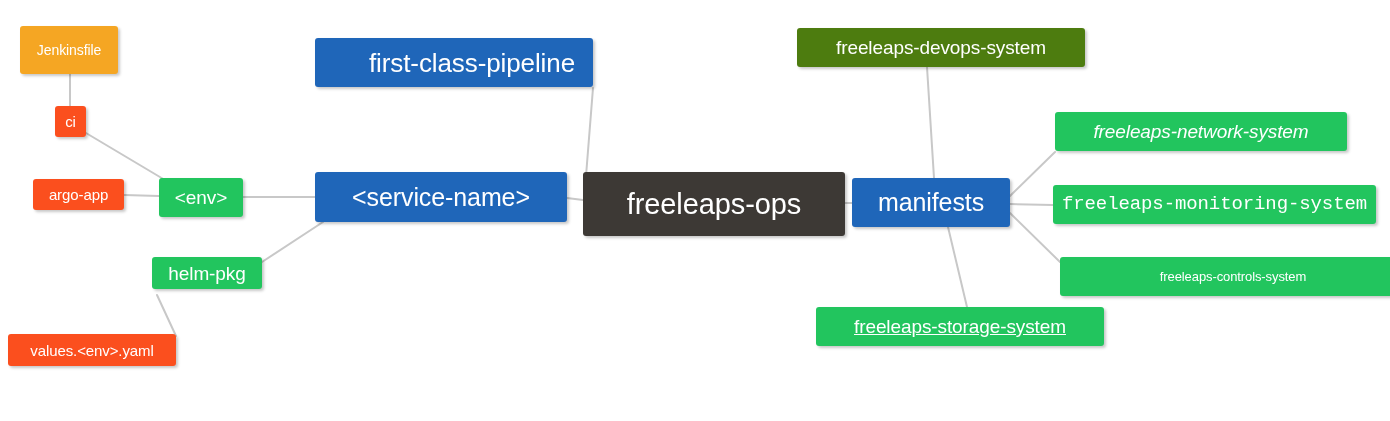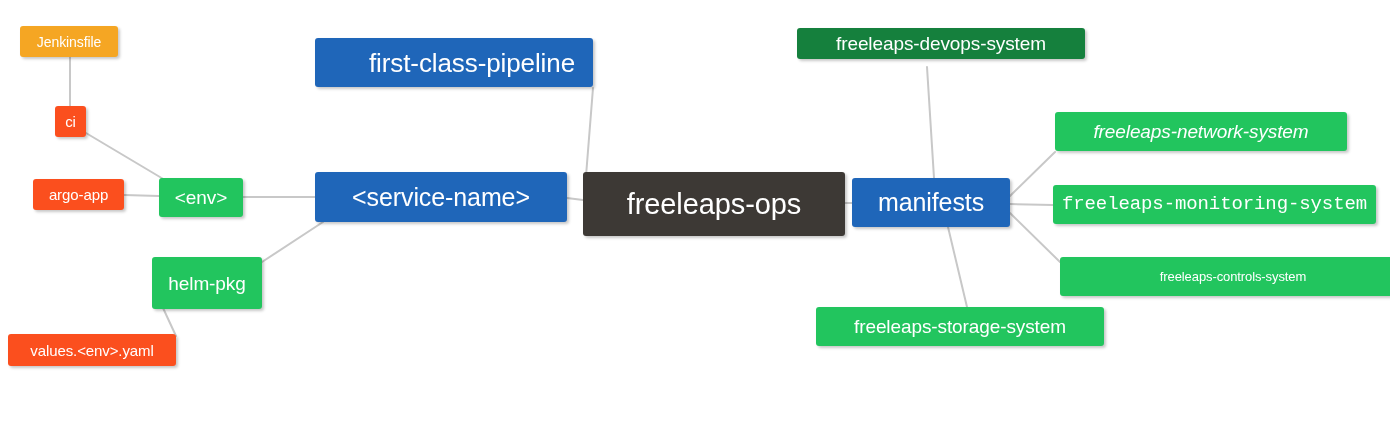--- a/index.html
+++ b/index.html
@@ -77,41 +77,41 @@
       </div>
       <div class="node" style="left: 852px; top: 178px; width: 158px; height: 49px; background: rgb(31, 102, 185); font-size: 25px;">
         <span class="node-label">manifests</span>
       </div>
       <div class="node" style="left: 159px; top: 178px; width: 84px; height: 39px; background: rgb(34, 197, 94); font-size: 19px;">
         <span class="node-label">&lt;env&gt;</span>
       </div>
       <div class="node" style="left: 55px; top: 106px; width: 31px; height: 31px; background: rgb(251, 79, 30); font-size: 15px;">
         <span class="node-label">ci</span>
       </div>
-      <div class="node" style="left: 20px; top: 26px; width: 98px; height: 31px; background: rgb(245, 166, 35); font-size: 14px;">
+      <div class="node" style="left: 20px; top: 26px; width: 98px; height: 48px; background: rgb(245, 166, 35); font-size: 14px;">
         <span class="node-label">Jenkinsfile</span>
       </div>
       <div class="node" style="left: 33px; top: 179px; width: 91px; height: 31px; background: rgb(251, 79, 30); font-size: 15px;">
         <span class="node-label">argo-app</span>
       </div>
-      <div class="node" style="left: 152px; top: 257px; width: 110px; height: 52px; background: rgb(34, 197, 94); font-size: 19px;">
+      <div class="node" style="left: 152px; top: 257px; width: 110px; height: 32px; background: rgb(34, 197, 94); font-size: 19px;">
         <span class="node-label">helm-pkg</span>
       </div>
       <div class="node" style="left: 8px; top: 334px; width: 168px; height: 32px; background: rgb(251, 79, 30); font-size: 15px;">
         <span class="node-label">values.&lt;env&gt;.yaml</span>
       </div>
-      <div class="node" style="left: 797px; top: 28px; width: 288px; height: 31px; background: #15803d; font-size: 19px;">
+      <div class="node" style="left: 797px; top: 28px; width: 288px; height: 39px; background: #4d7c0f; font-size: 19px;">
         <span class="node-label">freeleaps-devops-system</span>
       </div>
       <div class="node" style="left: 1055px; top: 112px; width: 292px; height: 39px; background: rgb(34, 197, 94); font-size: 19px; font-style: italic;">
         <span class="node-label">freeleaps-network-system</span>
       </div>
       <div class="node" style="left: 1053px; top: 185px; width: 323px; height: 39px; background: rgb(34, 197, 94); font-size: 19px; font-family: Liberation Mono, monospace;">
         <span class="node-label">freeleaps-monitoring-system</span>
       </div>
       <div class="node" style="left: 1060px; top: 257px; width: 346px; height: 39px; background: rgb(34, 197, 94); font-size: 13px;">
         <span class="node-label">freeleaps-controls-system</span>
       </div>
-      <div class="node" style="left: 816px; top: 307px; width: 288px; height: 39px; background: rgb(34, 197, 94); font-size: 19px;">
+      <div class="node" style="left: 816px; top: 307px; width: 288px; height: 39px; background: rgb(34, 197, 94); font-size: 19px; text-decoration: underline;">
         <span class="node-label">freeleaps-storage-system</span>
       </div>
     </div>
 </div>
 
 </body></html>

